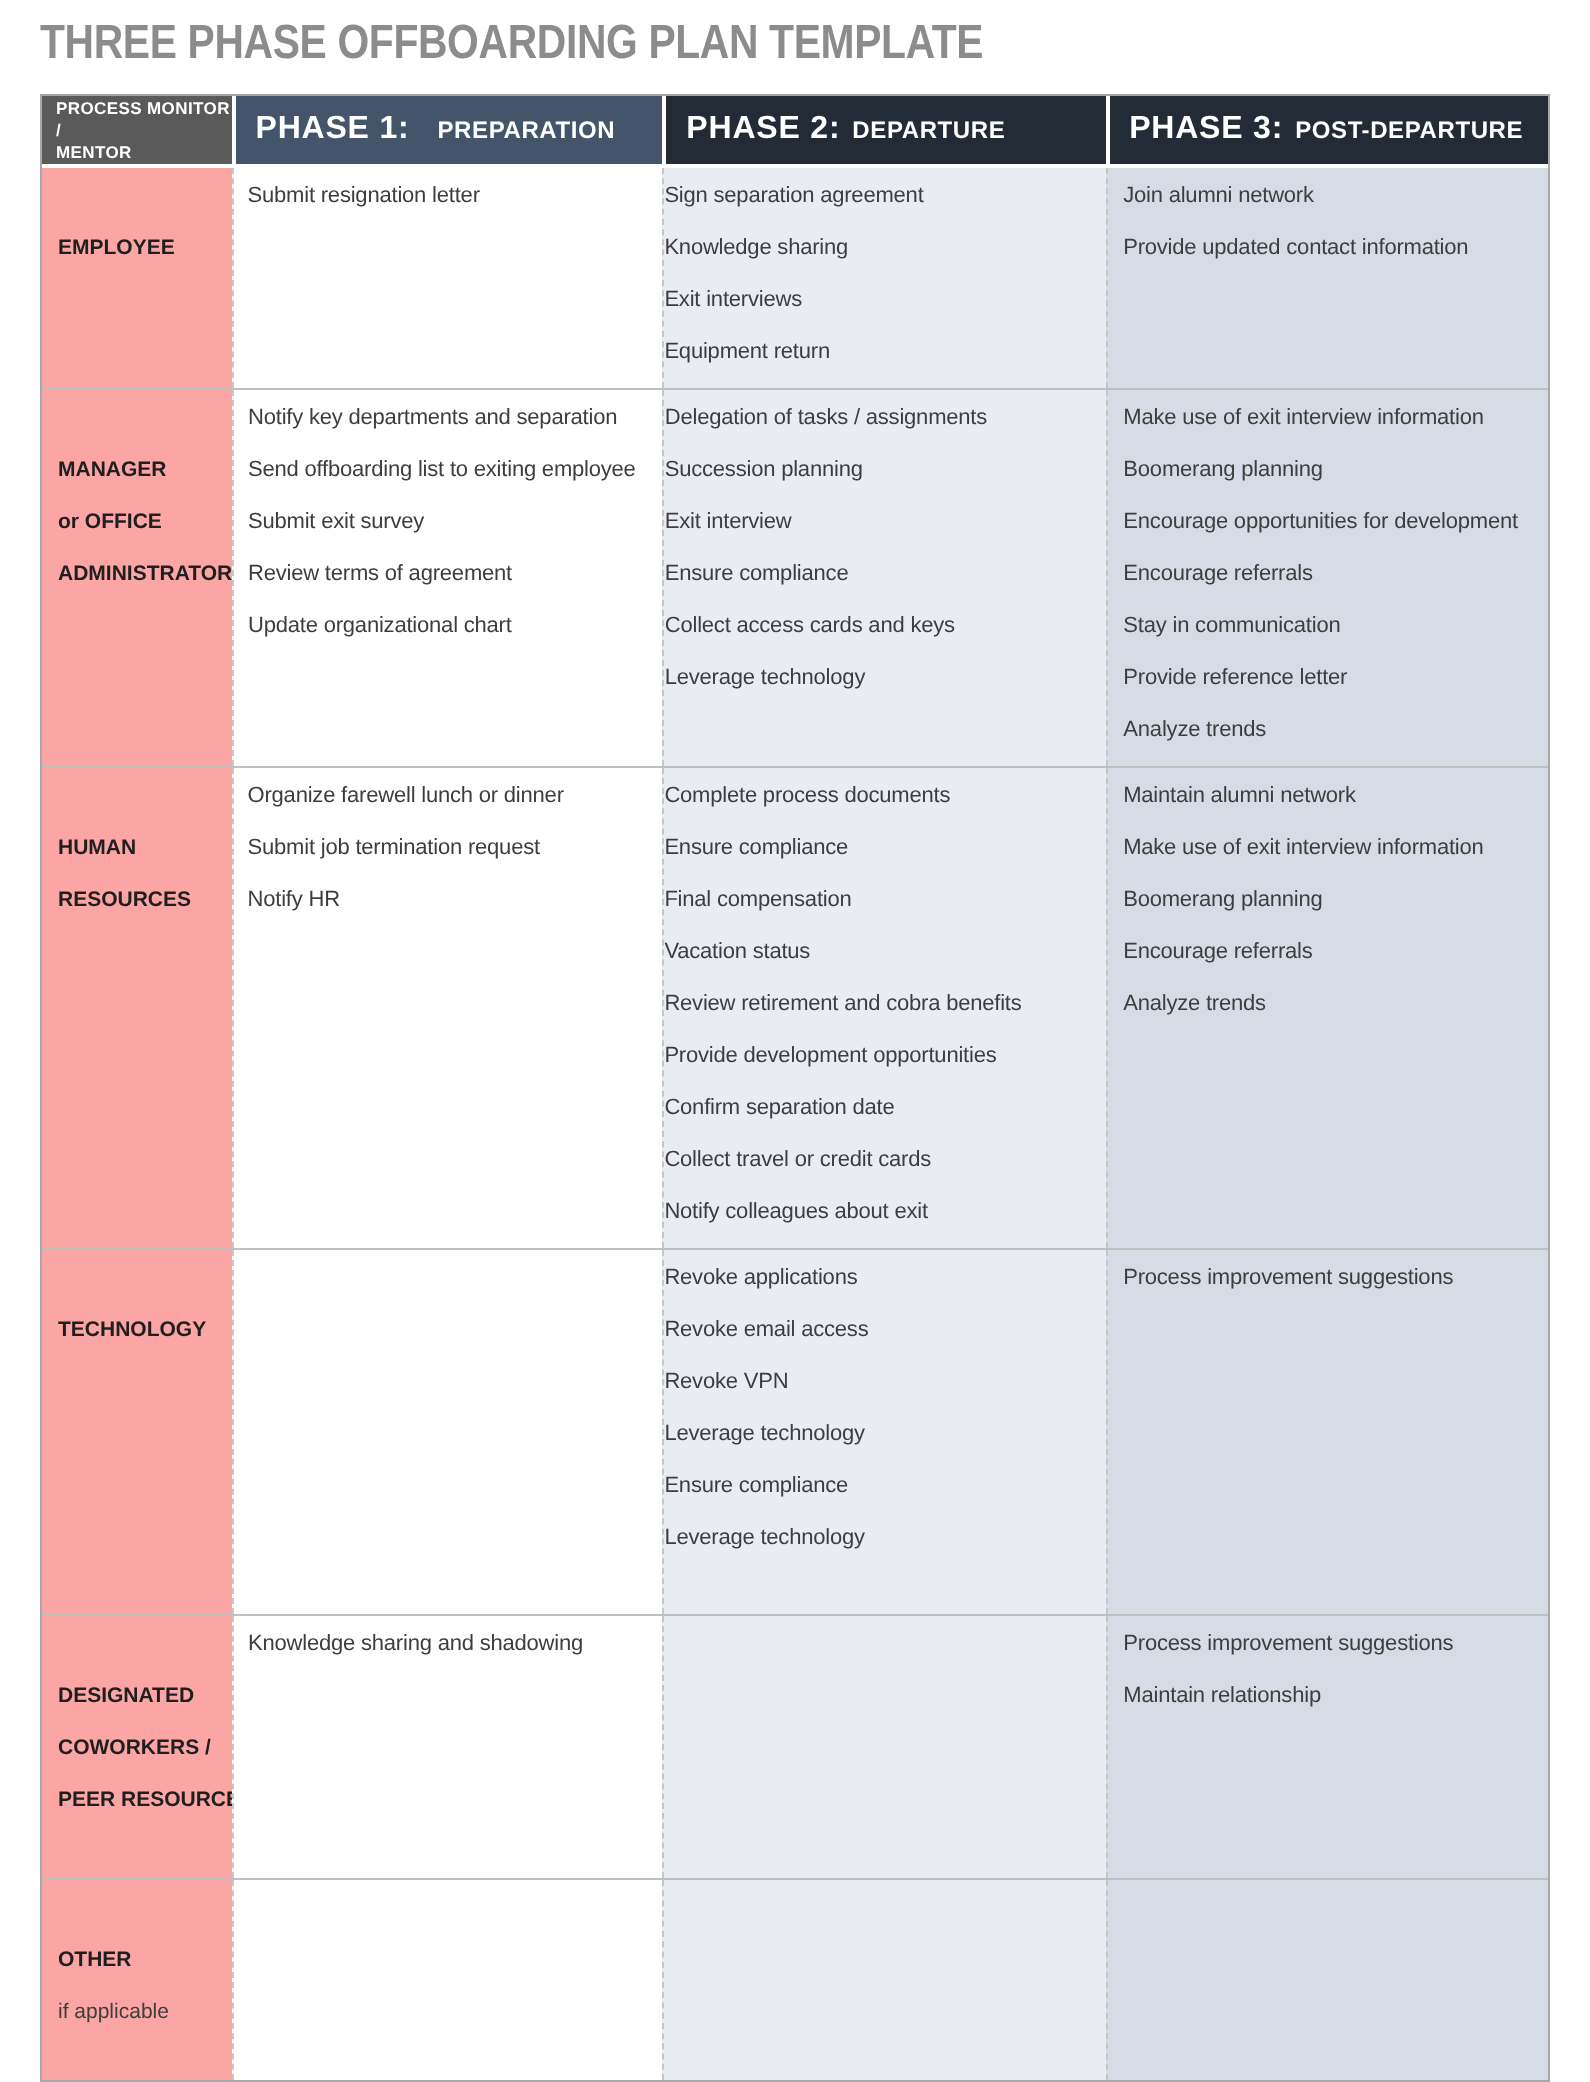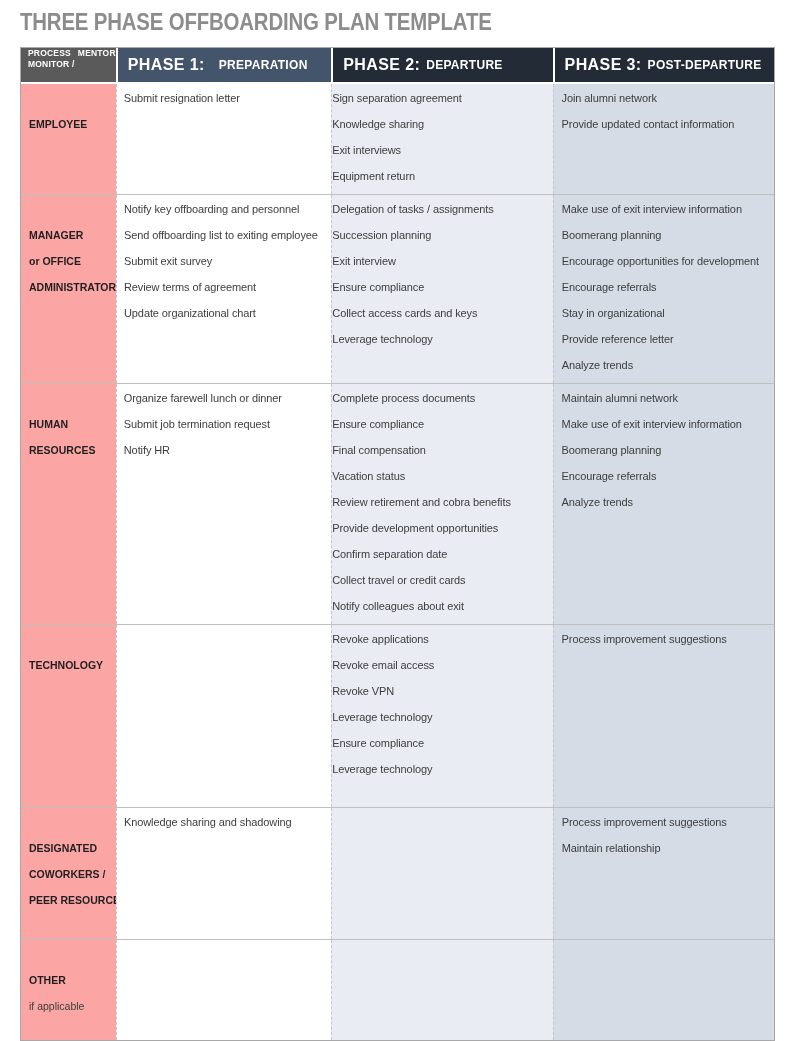--- a/index.html
+++ b/index.html
@@ -28,21 +28,21 @@
   
   .thead{display:flex;height:36px;box-sizing:border-box;border-bottom:2px solid #ffffff;}
   .th{
     box-sizing:border-box;color:#ffffff;font-weight:bold;
     display:flex;align-items:center;
   }
   .th-monitor{
     width:95px;background:#5a5a5a;
     font-size:8.5px;line-height:11px;letter-spacing:0.2px;
     padding-left:7px;
-    align-items:flex-start;justify-content:center;
+    flex-direction:column;align-items:flex-start;justify-content:center;
   }
   .th-phase{
     padding-left:10px;border-left:2px solid #ffffff;
     flex-direction:row;
   }
   .th-phase[data-idx="0"]{width:216px;background:#44546a;}
   .th-phase[data-idx="1"]{width:222px;background:#232b36;}
   .th-phase[data-idx="2"]{width:222px;background:#232b36;}
   .phase-prefix{font-size:16px;letter-spacing:0.4px;}
   .phase-name{font-size:12px;letter-spacing:0.3px;margin-left:6px;text-align:center;}
@@ -113,40 +113,40 @@
             <div class="task-item">Provide updated contact information</div>
           </div>
         </div>
         <div class="trow" style="min-height: 181px;">
           <div class="tcell c-role">
             <div class="role-line">MANAGER</div>
             <div class="role-line">or OFFICE</div>
             <div class="role-line">ADMINISTRATOR</div>
           </div>
           <div class="tcell c-p1">
-            <div class="task-item">Notify key offboarding and personnel</div>
+            <div class="task-item">Notify key departments and separation</div>
             <div class="task-item">Send offboarding list to exiting employee</div>
             <div class="task-item">Submit exit survey</div>
             <div class="task-item">Review terms of agreement</div>
             <div class="task-item">Update organizational chart</div>
           </div>
           <div class="tcell c-p2">
             <div class="task-item">Delegation of tasks / assignments</div>
             <div class="task-item">Succession planning</div>
             <div class="task-item">Exit interview</div>
             <div class="task-item">Ensure compliance</div>
             <div class="task-item">Collect access cards and keys</div>
             <div class="task-item">Leverage technology</div>
           </div>
           <div class="tcell c-p3">
             <div class="task-item">Make use of exit interview information</div>
             <div class="task-item">Boomerang planning</div>
             <div class="task-item">Encourage opportunities for development</div>
             <div class="task-item">Encourage referrals</div>
-            <div class="task-item">Stay in organizational</div>
+            <div class="task-item">Stay in communication</div>
             <div class="task-item">Provide reference letter</div>
             <div class="task-item">Analyze trends</div>
           </div>
         </div>
         <div class="trow" style="min-height: 234px;">
           <div class="tcell c-role">
             <div class="role-line">HUMAN</div>
             <div class="role-line">RESOURCES</div>
           </div>
           <div class="tcell c-p1">

